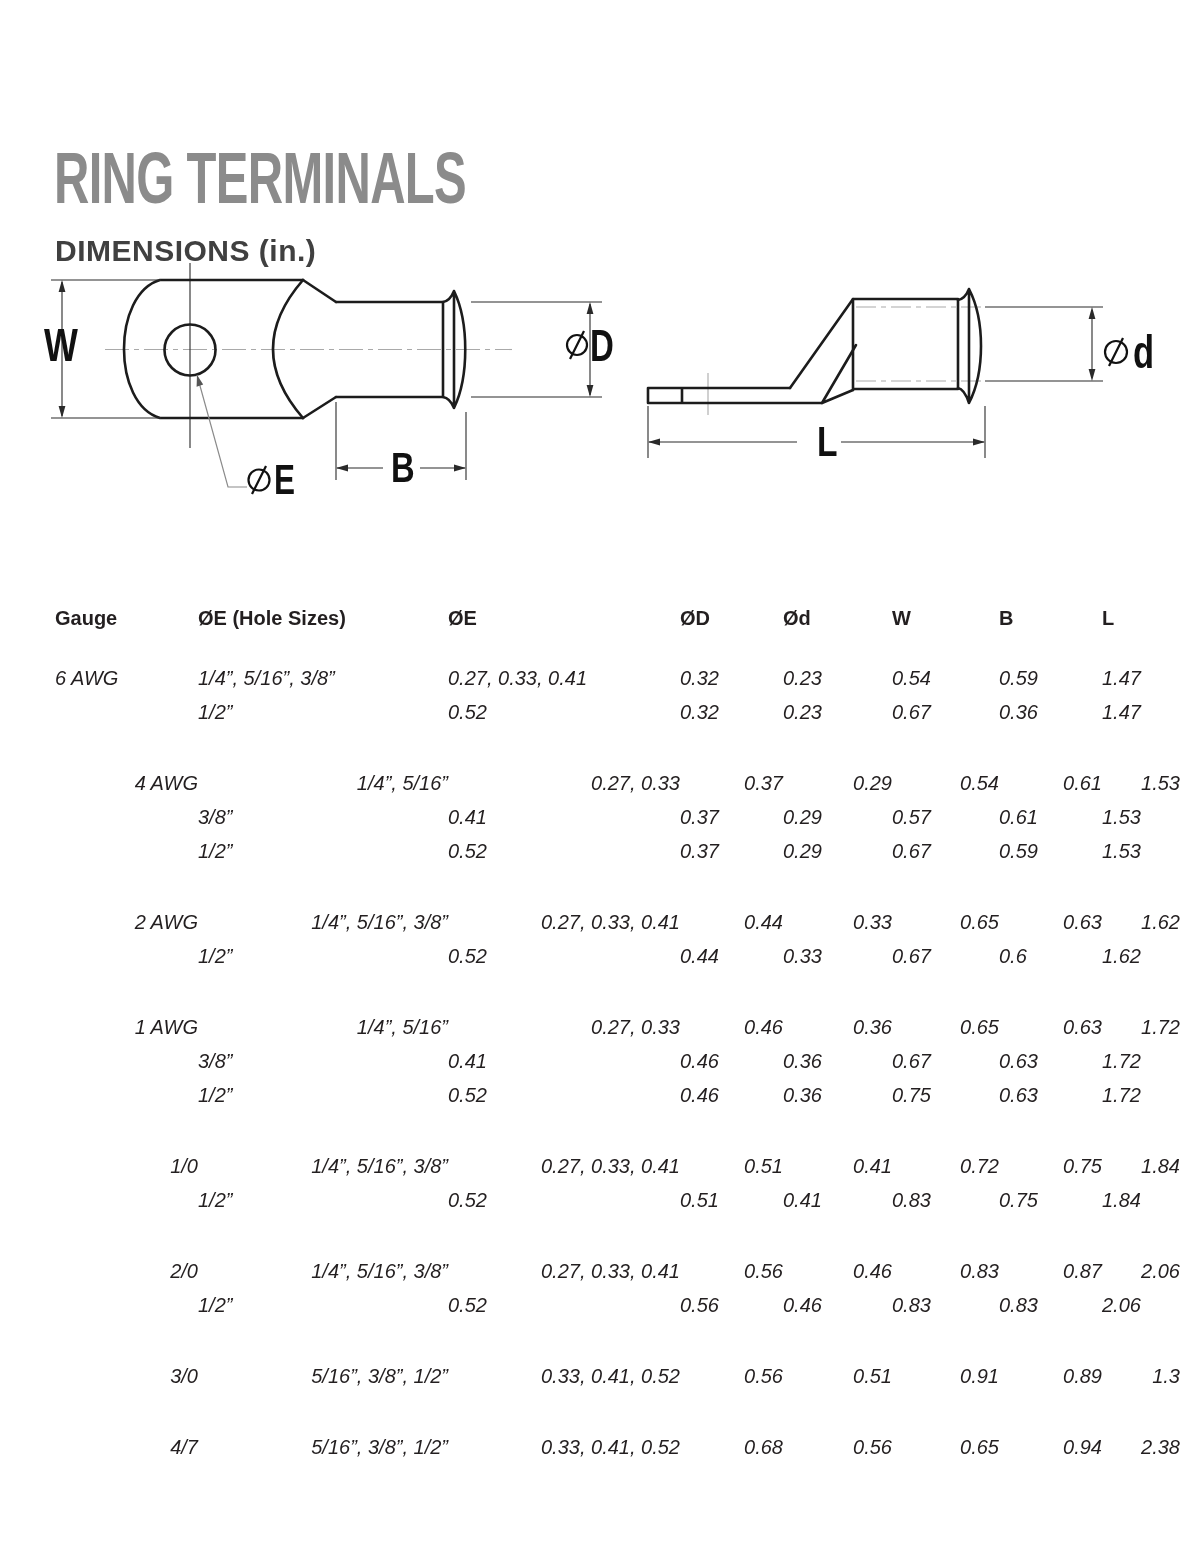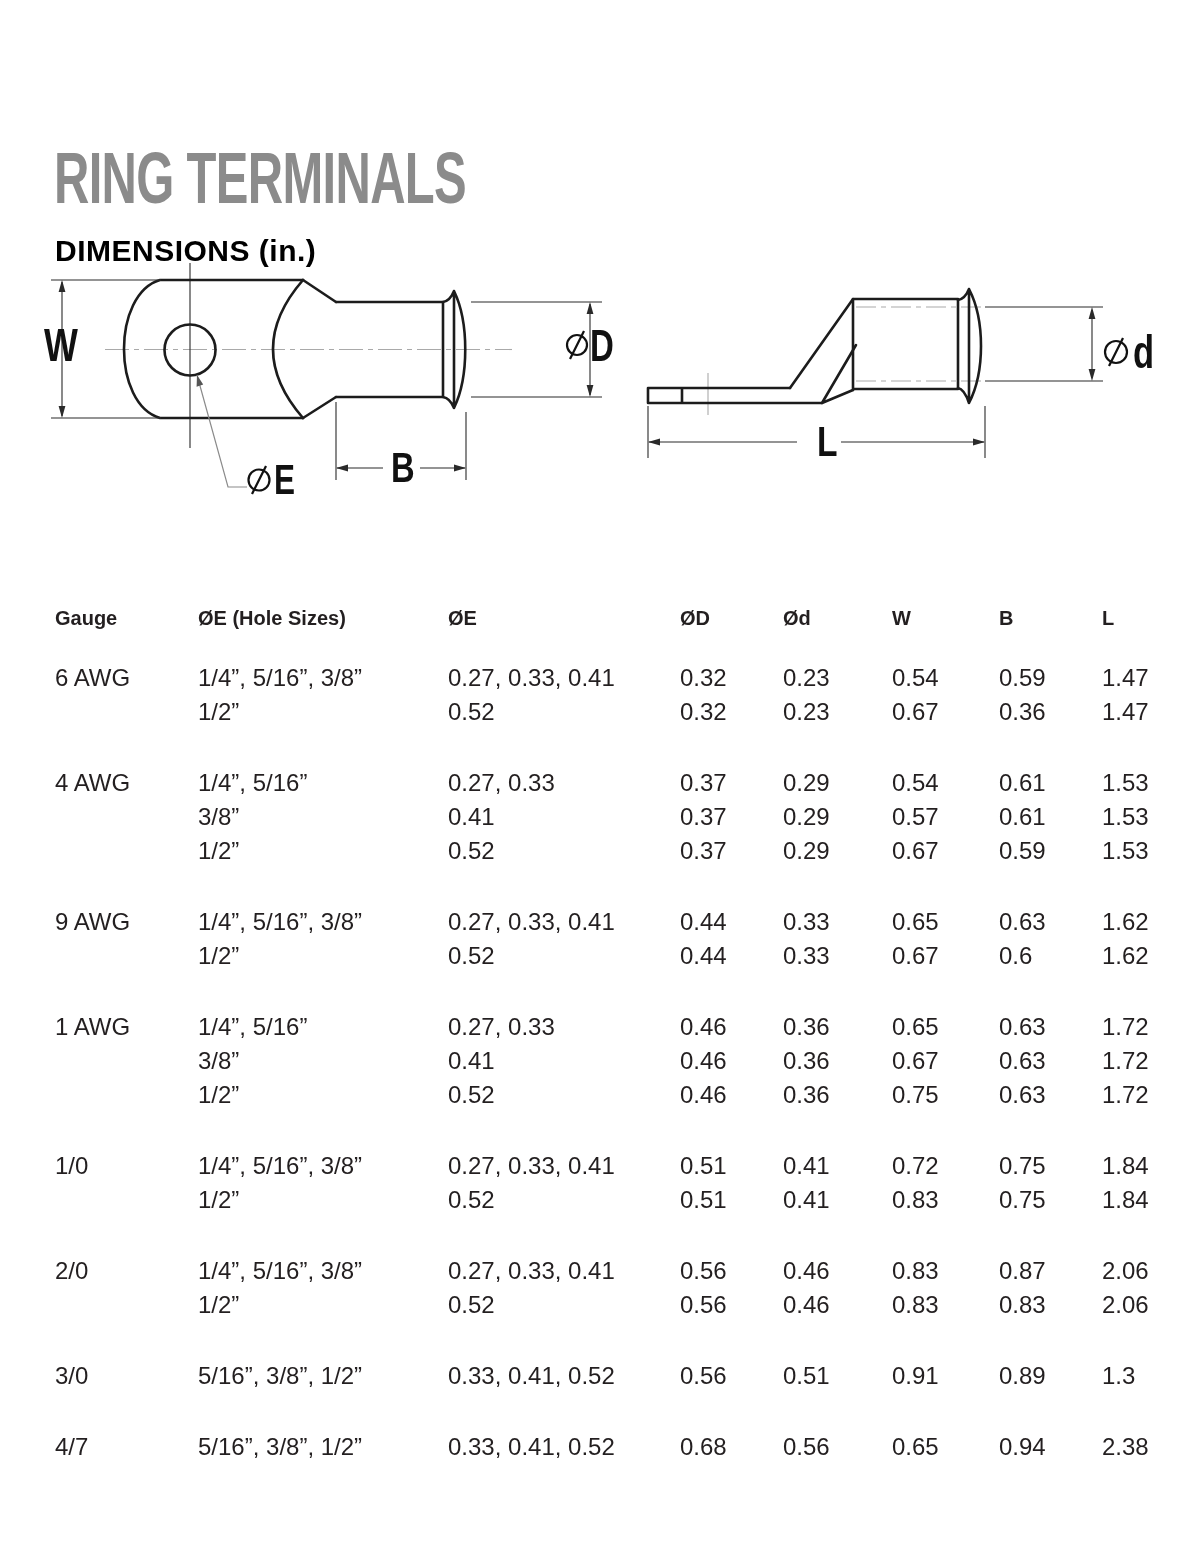--- a/index.html
+++ b/index.html
@@ -14,32 +14,32 @@
   .page-title {
     position:absolute; left:54px; top:94px;
     font-size:72px; font-weight:bold; line-height:1;
     color:#8b8b8b; white-space:nowrap;
     letter-spacing:-1px;
     transform:scaleX(0.68); transform-origin:left top;
   }
   .page-subtitle {
     position:absolute; left:55px; top:202px;
     font-size:30px; font-weight:bold; letter-spacing:0.5px;
-    color:#000000; white-space:nowrap;margin-top:32px;
+    color:#404040; white-space:nowrap;margin-top:32px;
   }
   .drawings { position:absolute; left:0; top:0; width:1200px; height:560px; }
   .spec-table { position:absolute; left:55px; top:601px; width:1125px; }
   .thead, .trow {
     display:grid;
     grid-template-columns:143px 250px 232px 103px 109px 107px 103px 1fr;
     height:34px; align-items:center;
   }
   .thead { font-weight:bold; font-size:20px; margin-bottom:26px; }
-  .trow  { font-size:24px; }
-  .section-gap { margin-top:37px; }
+  .trow  { font-size:20px;font-style:italic; }
+  .section-gap { margin-top:37px;text-align:right; }
   .cell { white-space:nowrap; }
 </style>
 </head>
 <body>
 
 <h1 class="page-title">RING TERMINALS</h1>
 <h2 class="page-subtitle">DIMENSIONS (in.)</h2>
 
 <svg class="drawings" width="1200" height="560" viewBox="0 0 1200 560" xmlns="http://www.w3.org/2000/svg">
 
@@ -196,21 +196,21 @@
         <div class="cell"></div>
         <div class="cell">1/2”</div>
         <div class="cell">0.52</div>
         <div class="cell">0.37</div>
         <div class="cell">0.29</div>
         <div class="cell">0.67</div>
         <div class="cell">0.59</div>
         <div class="cell">1.53</div>
       </div>
       <div class="trow section-gap">
-        <div class="cell">9 AWG</div>
+        <div class="cell">2 AWG</div>
         <div class="cell">1/4”, 5/16”, 3/8”</div>
         <div class="cell">0.27, 0.33, 0.41</div>
         <div class="cell">0.44</div>
         <div class="cell">0.33</div>
         <div class="cell">0.65</div>
         <div class="cell">0.63</div>
         <div class="cell">1.62</div>
       </div>
       <div class="trow">
         <div class="cell"></div>

